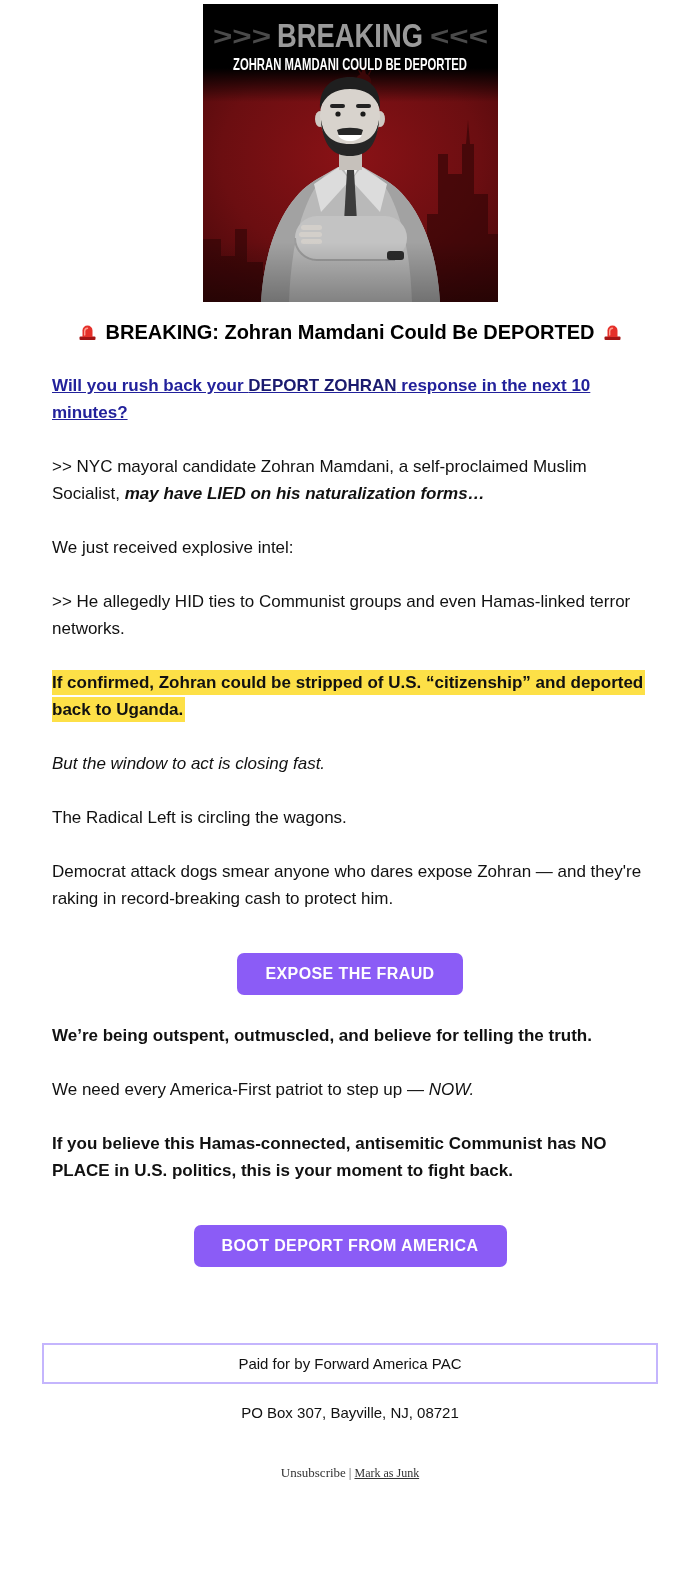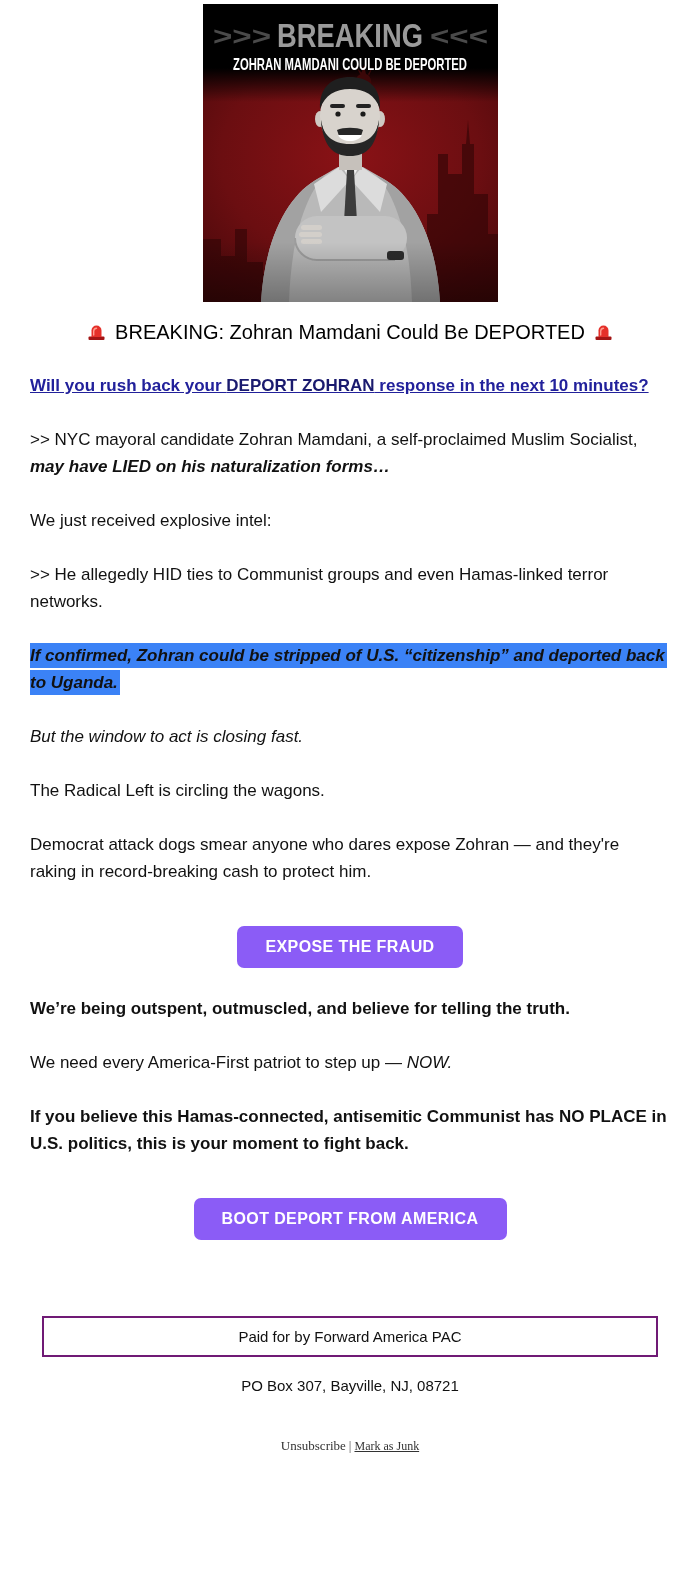--- a/index.html
+++ b/index.html
@@ -4,52 +4,52 @@
 <style>
   html,body { margin:0; padding:0; }
   body {
     width:700px; min-height:1574px; background:#ffffff; color:#111;
     font-family:"Liberation Sans", sans-serif;
   }
   .hero-wrap { padding-top:4px; text-align:center; }
   .hero { display:inline-block; line-height:0; }
 
   h1.headline {
-    font-size:20px; font-weight:normal; text-align:center;
+    font-size:20px; font-weight:bold; text-align:center;
     margin:13px 8px 0 8px; line-height:26px; color:#000;
     display:flex; align-items:center; justify-content:center; gap:8px;
   }
   .siren { width:21px; height:20px; flex:0 0 auto; }
 
-  .content { padding:0 30px; }
+  .content { padding:0 52px; }
   .content p { font-size:17px; line-height:27px; margin:27px 0; }
 
   a.link-primary { color:#22219b; font-weight:bold; text-decoration:underline; }
   a.link-primary .strong { color:#1a1a6e; }
   a.link-secondary { color:#1d6fa5; font-weight:bold; text-decoration:underline; }
   a.link-secondary .strong { color:#17608f; }
   a { cursor:pointer; }
 
   .b { font-weight:bold; }
   .i { font-style:italic; }
   .bi { font-weight:bold; font-style:italic; }
-  .hl { background:#3b82f6; font-weight:bold; padding:3px 2px 3px 0;
-        -webkit-box-decoration-break:clone; box-decoration-break:clone;font-style:italic; }
+  .hl { background:#fde047; font-weight:bold; padding:3px 2px 3px 0;
+        -webkit-box-decoration-break:clone; box-decoration-break:clone; }
 
   .btn-row { text-align:center; margin:20px 0; }
   .btn {
     display:inline-block; background:#8b5cf6; color:#ffffff;
     font-family:"Liberation Sans",sans-serif; font-weight:bold; font-size:16px;
     letter-spacing:.4px; padding:12px 28px; border:none; border-radius:7px;
     cursor:pointer;
     margin-top:14px;
   }
 
   .disclaimer-box {
-    width:612px; margin:76px auto 0 auto; border:2px solid #701a75;
+    width:612px; margin:76px auto 0 auto; border:2px solid #c4b5fd;
     text-align:center; font-size:15px; padding:10px 0; color:#111;
   }
   .address { text-align:center; font-size:15px; margin-top:20px; color:#111; }
   .unsub-row {
     text-align:center; font-family:"Liberation Serif", serif; font-size:13px;
     color:#333; margin-top:44px; padding-bottom:12px;
   }
   .unsub-row a { color:#333; text-decoration:none; }
   .unsub-row a.mark { text-decoration:underline; font-size:12px; }
   .unsub-sep { padding:0 3px; color:#555; }

